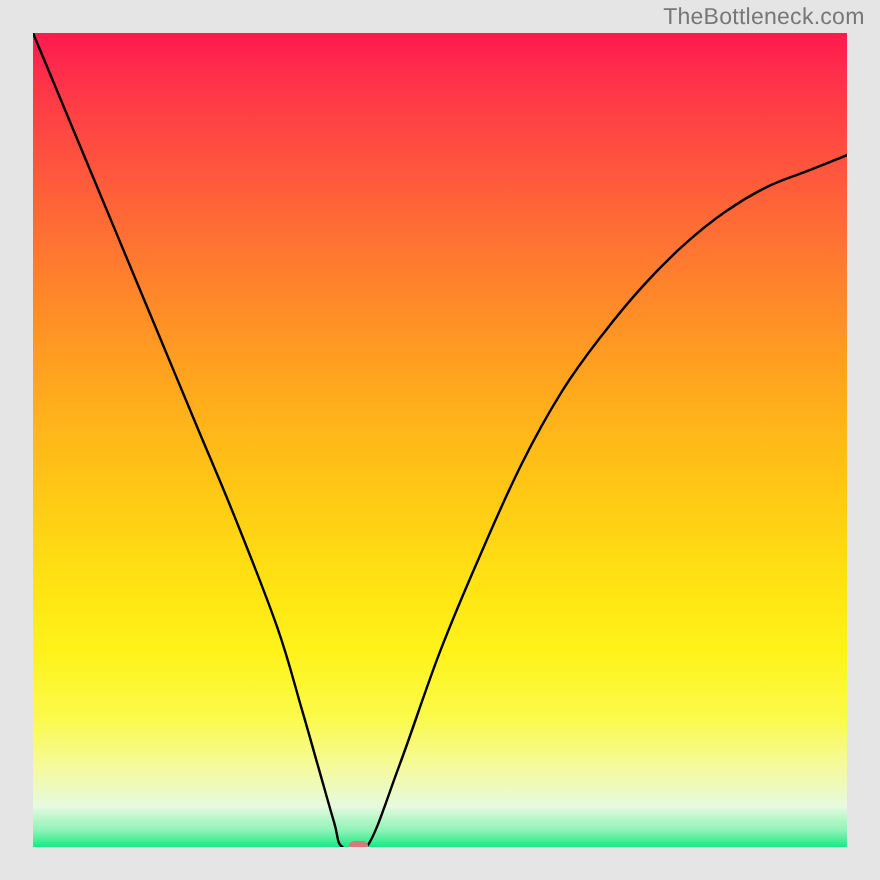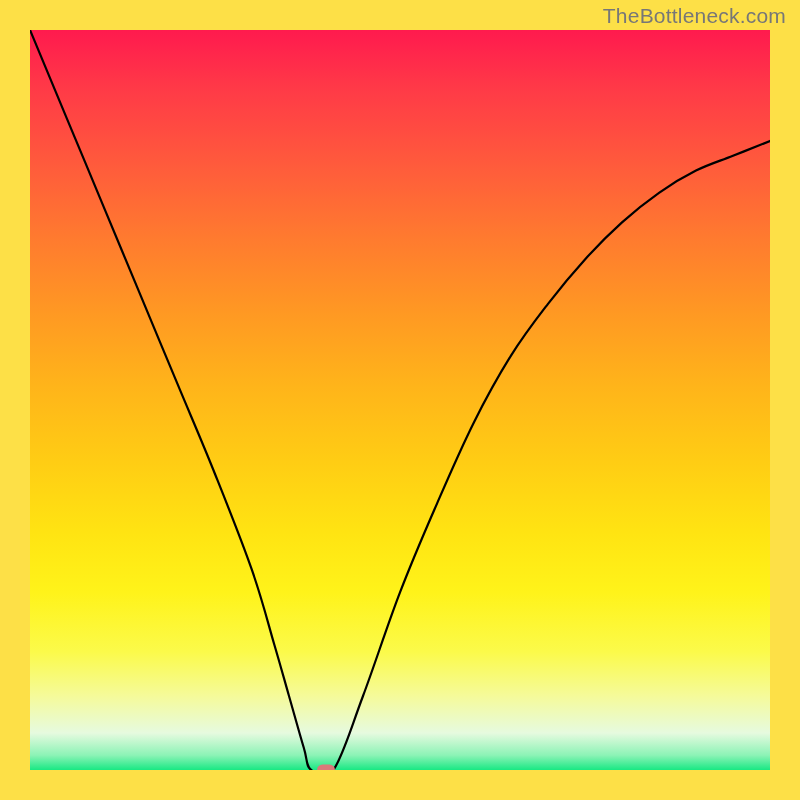--- a/index.html
+++ b/index.html
@@ -8,21 +8,21 @@
     width: 800px;
     height: 800px;
     overflow: hidden;
     background: #000;
     font-family: Arial, Helvetica, sans-serif;
   }
   .frame {
     position: relative;
     width: 800px;
     height: 800px;
-    background: #fde047;
+    background: #e5e5e5;
   }
   .watermark {
     position: absolute;
     top: 4px;
     right: 14px;
     color: #777;
     font-size: 21px;
     font-weight: 400;
     letter-spacing: 0.2px;
     z-index: 10;

